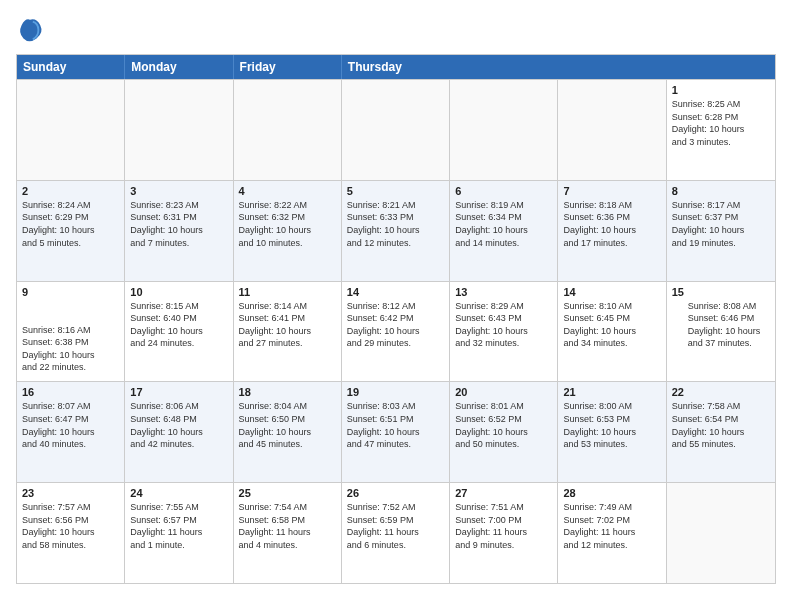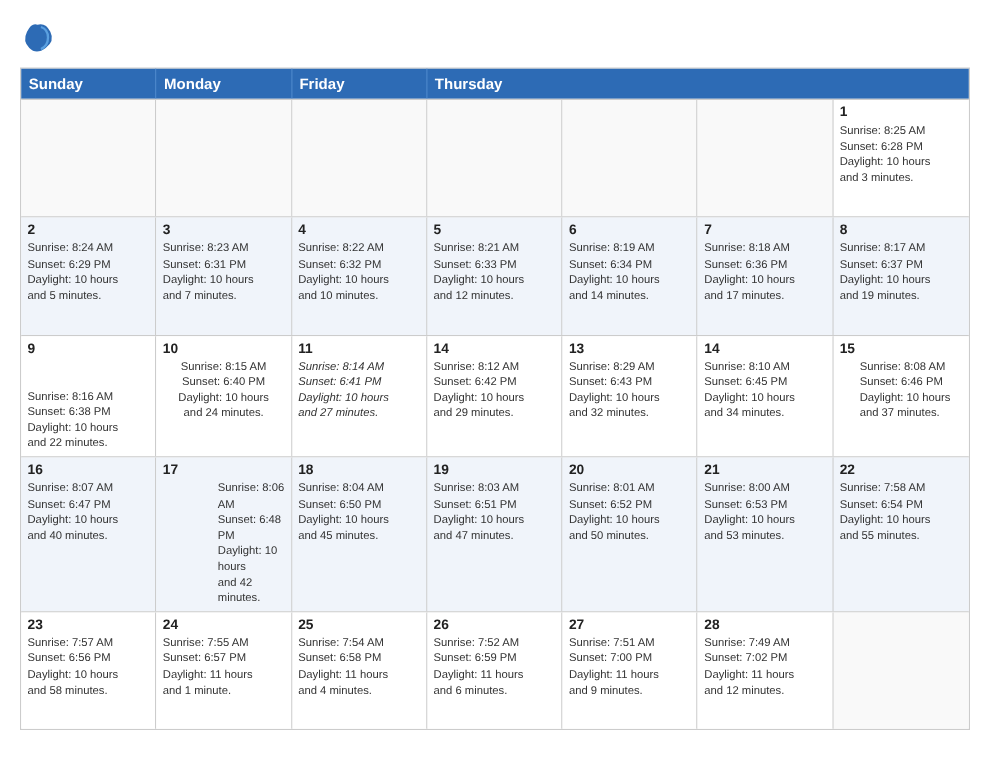--- a/index.html
+++ b/index.html
@@ -202,28 +202,28 @@
         <div class="cal-week">
           <div class="cal-cell">
             <div class="day-num">9</div>
             <div class="day-info" style="white-space: pre-line; margin-top: 26px;">Sunrise: 8:16 AM
 Sunset: 6:38 PM
 Daylight: 10 hours
 and 22 minutes.</div>
           </div>
           <div class="cal-cell">
             <div class="day-num">10</div>
-            <div class="day-info" style="white-space: pre-line; text-align: center;">Sunrise: 8:15 AM
+            <div class="day-info" style="white-space: pre-line;">Sunrise: 8:15 AM
 Sunset: 6:40 PM
 Daylight: 10 hours
 and 24 minutes.</div>
           </div>
           <div class="cal-cell">
             <div class="day-num">11</div>
-            <div class="day-info" style="white-space: pre-line; font-style: italic;">Sunrise: 8:14 AM
+            <div class="day-info" style="white-space: pre-line;">Sunrise: 8:14 AM
 Sunset: 6:41 PM
 Daylight: 10 hours
 and 27 minutes.</div>
           </div>
           <div class="cal-cell">
             <div class="day-num">14</div>
             <div class="day-info" style="white-space: pre-line;">Sunrise: 8:12 AM
 Sunset: 6:42 PM
 Daylight: 10 hours
 and 29 minutes.</div>
@@ -253,21 +253,21 @@
         <div class="cal-week alt-row">
           <div class="cal-cell">
             <div class="day-num">16</div>
             <div class="day-info" style="white-space: pre-line;">Sunrise: 8:07 AM
 Sunset: 6:47 PM
 Daylight: 10 hours
 and 40 minutes.</div>
           </div>
           <div class="cal-cell">
             <div class="day-num">17</div>
-            <div class="day-info" style="white-space: pre-line; margin-left: 44px;">Sunrise: 8:06 AM
+            <div class="day-info" style="white-space: pre-line;">Sunrise: 8:06 AM
 Sunset: 6:48 PM
 Daylight: 10 hours
 and 42 minutes.</div>
           </div>
           <div class="cal-cell">
             <div class="day-num">18</div>
             <div class="day-info" style="white-space: pre-line;">Sunrise: 8:04 AM
 Sunset: 6:50 PM
 Daylight: 10 hours
 and 45 minutes.</div>

